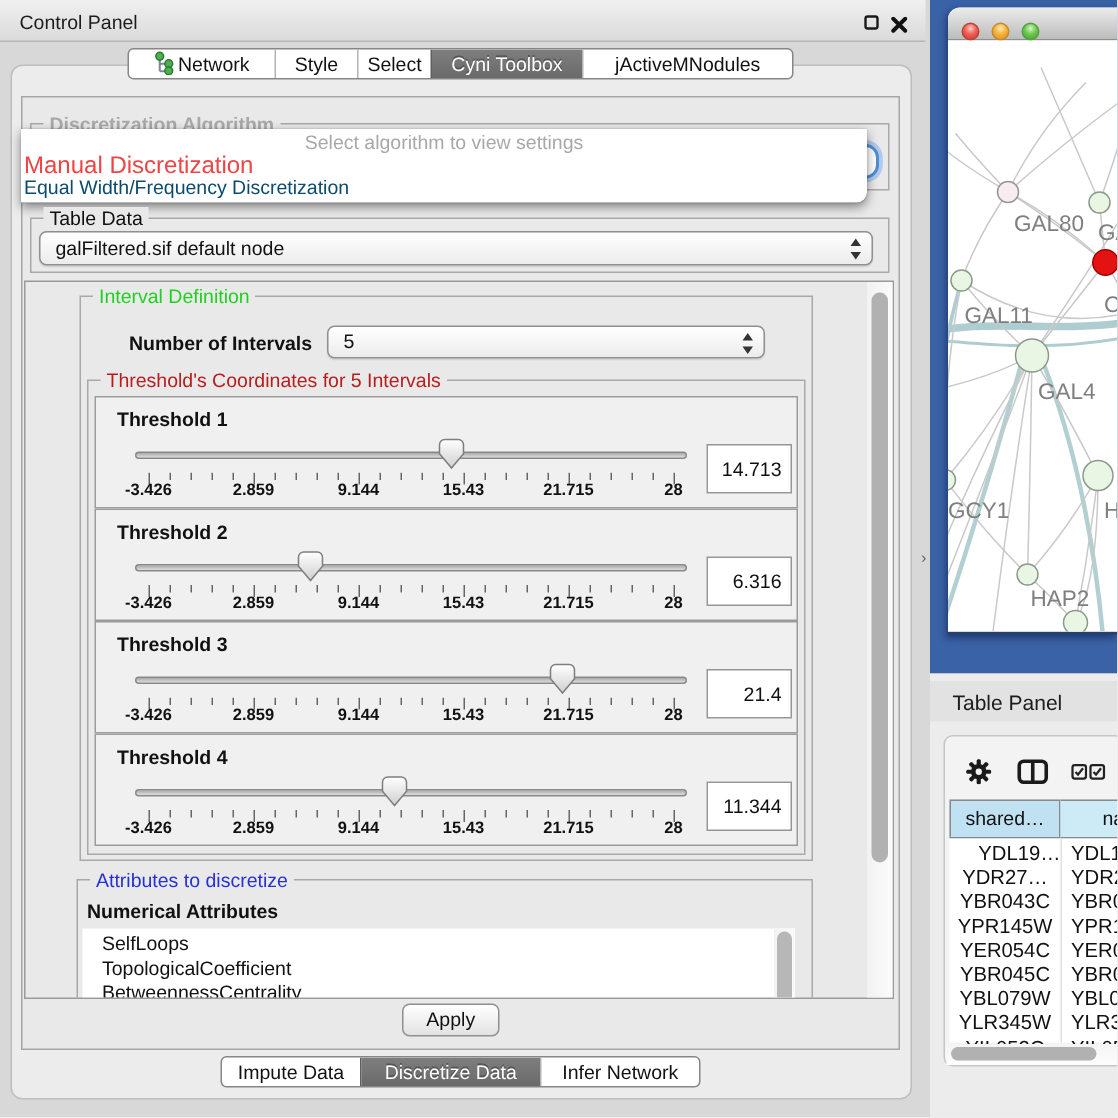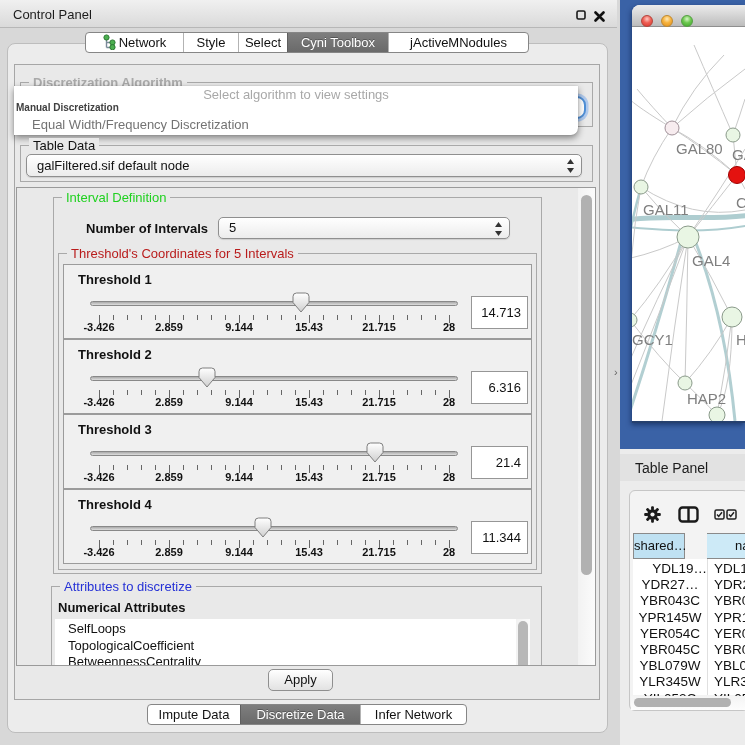--- a/index.html
+++ b/index.html
@@ -75,22 +75,22 @@
   </div>
 
   <div class="group" style="left:20px;top:82px;width:573px;height:45px;">
     <span class="gt" style="font-weight:bold;color:#a9a9a9;">Discretization Algorithm</span>
   </div>
   <div class="abs" style="left:570px;top:96px;width:16px;height:23px;background:#fff;border:2px solid #4f8fd6;border-radius:0 9px 9px 0;box-shadow:0 0 0 2.5px rgba(120,170,240,.5);"></div>
 
   <div class="abs" style="left:14px;top:86px;width:564px;height:49px;background:#ffffff;
        border-radius:0 0 7px 0; box-shadow:0 3px 7px rgba(0,0,0,.45), 0 0 1px rgba(0,0,0,.3);">
     <div style="position:absolute;top:1px;left:0;width:100%;text-align:center;color:#a8a8a8;font-size:13px;">Select algorithm to view settings</div>
-    <div style="position:absolute;top:16px;left:2px;font-weight:bold;font-size:10px;color:#404040;">Manual Discretization</div>
-    <div style="position:absolute;top:31px;left:2px;font-size:13px;color:#737373;margin-left:16px;">Equal Width/Frequency Discretization</div>
+    <div style="position:absolute;top:16px;left:2px;font-weight:normal;font-size:16px;color:#ef4444;">Manual Discretization</div>
+    <div style="position:absolute;top:31px;left:2px;font-size:13px;color:#0c4a6e;">Equal Width/Frequency Discretization</div>
   </div>
 
   <div class="group" style="left:20px;top:145px;width:573px;height:37px;">
     <span class="gt">Table Data</span>
   </div>
   <div class="combo" style="left:26px;top:154px;width:556px;">galFiltered.sif default node
     <svg width="9" height="16">
         <path d="M4.5,1 L8,6 L1,6 Z" fill="#333"></path>
         <path d="M4.5,15 L8,10 L1,10 Z" fill="#333"></path>
       </svg>
@@ -437,21 +437,21 @@
   <svg class="abs" style="left:714px;top:509px" width="11" height="11">
     <rect x="1" y="1" width="9" height="9" rx="1.5" fill="none" stroke="#222" stroke-width="1.5"></rect>
     <path d="M3,5.6 L4.7,7.4 L8,3.2" fill="none" stroke="#222" stroke-width="1.5"></path>
   </svg>
   <svg class="abs" style="left:726px;top:509px" width="11" height="11">
     <rect x="1" y="1" width="9" height="9" rx="1.5" fill="none" stroke="#222" stroke-width="1.5"></rect>
     <path d="M3,5.6 L4.7,7.4 L8,3.2" fill="none" stroke="#222" stroke-width="1.5"></path>
   </svg>
 
   <div class="abs" style="left:633px;top:533px;width:112px;height:26px;">
-    <div style="position:absolute;left:0;top:0;width:52px;height:26px;background:#bfe1f2;border:1px solid #8a8a8a;text-align:center;line-height:24px;font-size:13px;">shared…</div>
+    <div style="position:absolute;left:0;top:0;width:74px;height:26px;background:#bfe1f2;border:1px solid #8a8a8a;text-align:center;line-height:24px;font-size:13px;">shared…</div>
     <div style="position:absolute;left:74px;top:0;width:46px;height:26px;background:#cdeaf7;border:1px solid #8a8a8a;border-left:none;font-size:13px;line-height:24px;">
         <span style="position:absolute;left:28px;">na</span>
       </div>
   </div>
   <div class="abs" style="left:633px;top:559px;width:112px;height:136px;background:#fff;overflow:hidden;">
     <div style="position:absolute;left:74px;top:0;width:1px;height:136px;background:#e0e0e0;"></div>
   </div>
   <div class="abs" id="trows" style="left:633px;top:559px;width:112px;height:138px;overflow:hidden;font-size:13.5px;">
       <div style="position:absolute;left:0;top:2.0px;width:74px;text-align:right;">YDL19…</div>
       <div style="position:absolute;left:81px;top:2.0px;">YDL194W</div>

